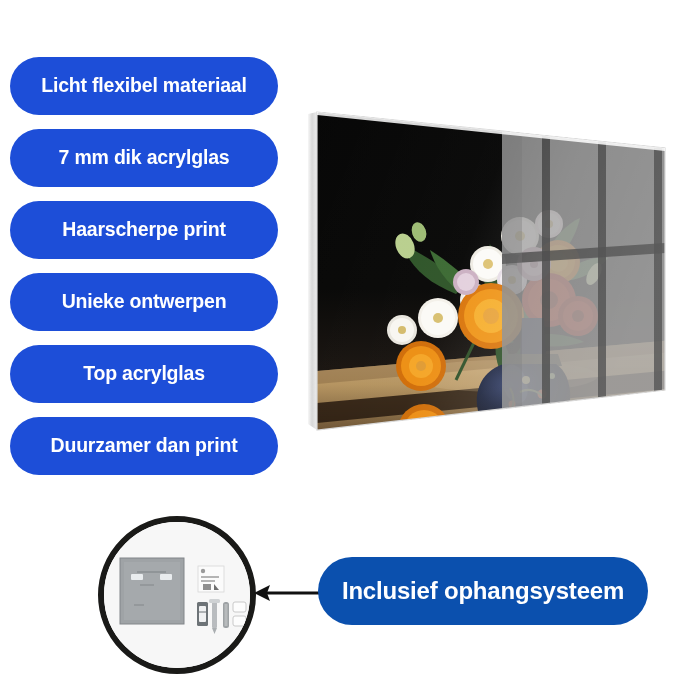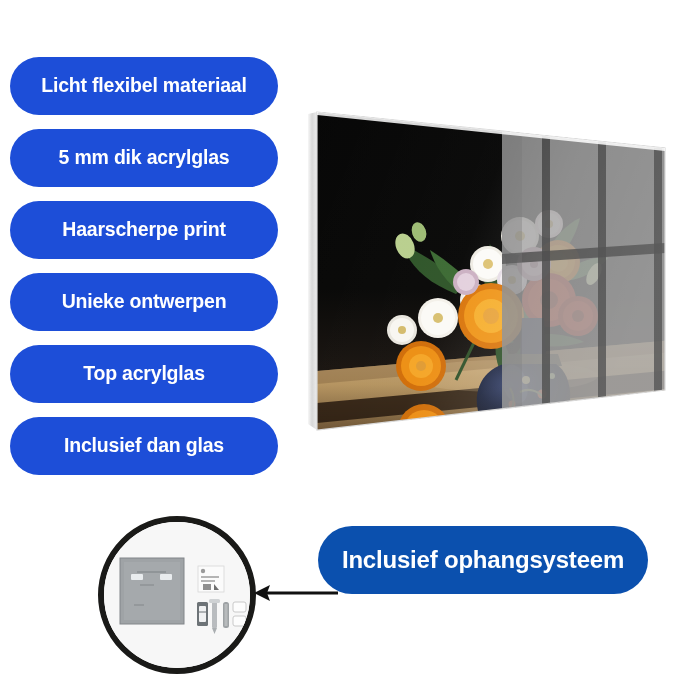--- a/index.html
+++ b/index.html
@@ -81,21 +81,21 @@
   #connector {
     position: absolute;
     left: 250px;
     top: 575px;
     width: 90px;
     height: 36px;
   }
   #callout-badge {
     position: absolute;
     left: 318px;
-    top: 526px;
+    top: 557px;
     width: 330px;
     height: 68px;
     border-radius: 34px;
     background: #0B50AE;
     display: flex;
     align-items: center;
     justify-content: center;
     box-sizing: border-box;
   }
   #callout-badge .feature-label {
@@ -111,37 +111,37 @@
 
 <div id="stage">
 
   <div id="feature-list">
 
     <div class="feature-badge">
       <span class="feature-label">Licht flexibel materiaal</span>
     </div>
 
     <div class="feature-badge">
-      <span class="feature-label">5 mm dik acrylglas</span>
+      <span class="feature-label">7 mm dik acrylglas</span>
     </div>
 
     <div class="feature-badge">
       <span class="feature-label">Haarscherpe print</span>
     </div>
 
     <div class="feature-badge">
       <span class="feature-label">Unieke ontwerpen</span>
     </div>
 
     <div class="feature-badge">
       <span class="feature-label">Top acrylglas</span>
     </div>
 
     <div class="feature-badge">
-      <span class="feature-label">Inclusief dan glas</span>
+      <span class="feature-label">Duurzamer dan print</span>
     </div>
 
   </div>
 
   <div id="product-panel">
     <svg id="panel-svg" width="368" height="336" viewBox="0 0 368 336">
       <defs>
 
         <linearGradient id="gArtBg" x1="0" y1="0" x2="0" y2="1">
           <stop offset="0%" stop-color="#070707"></stop>

